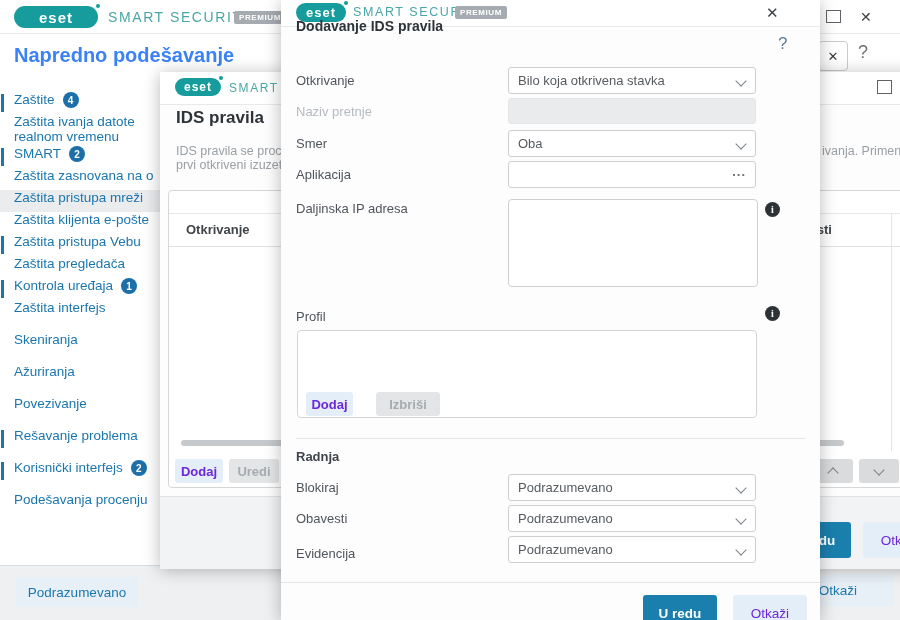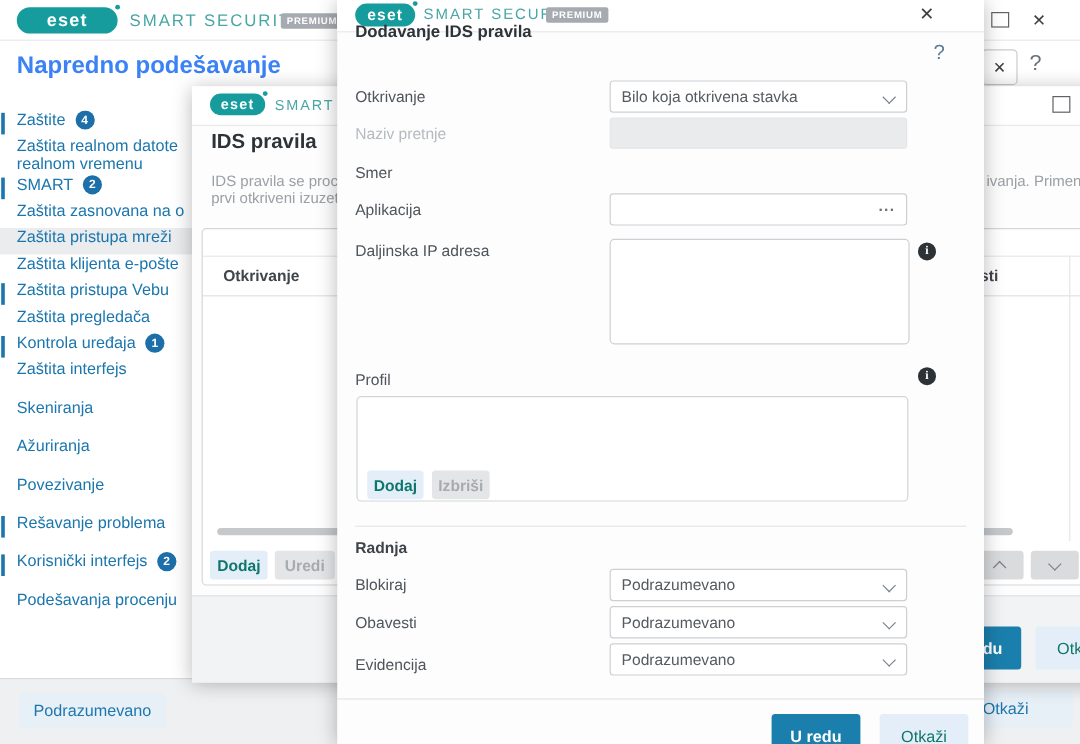--- a/index.html
+++ b/index.html
@@ -17,21 +17,21 @@
         border-radius:2px;padding:2px 5px;position:absolute}
   .x-icon{color:#3c4043;font-size:13px;line-height:1;cursor:pointer}
   .max-icon{border:1px solid #5f6368;background:transparent;cursor:pointer}
   .chev{position:absolute;right:10px;top:9px;width:7px;height:7px;
         border-right:1.6px solid #7b828a;border-bottom:1.6px solid #7b828a;transform:rotate(45deg)}
   .info-dot{width:15px;height:15px;border-radius:50%;background:#2d3237;color:#fff;
         font-size:10px;font-weight:bold;display:flex;align-items:center;justify-content:center;
         font-family:"Liberation Serif",serif;cursor:pointer}
   .btn{display:flex;align-items:center;justify-content:center;border-radius:3px;
        font-size:13.5px;cursor:pointer;box-sizing:border-box}
-  .btn.lite{background:#e4eef8;color:#0f766e;font-weight:bold}
+  .btn.lite{background:#e4eef8;color:#6d28d9;font-weight:bold}
   .btn.dis{background:#e4e5e7;color:#a6abb0;font-weight:bold}
   .btn.primary{background:#1b7fad;color:#fff;font-weight:bold}
   .btn.ghost{background:#e7eff7;color:#1d77ad}
 
   
   .mw-header{position:absolute;left:0;top:0;width:900px;height:33px;background:#fff;
              border-bottom:1px solid #e7e9ea}
   .mw-title{position:absolute;left:14px;top:44px;font-size:20px;font-weight:600;color:#3b82f6}
   .mw-clear{position:absolute;left:818px;top:41px;width:28px;height:28px;border:1px solid #c9cccf;
             border-radius:4px;background:#fff;display:flex;align-items:center;justify-content:center}
@@ -113,21 +113,21 @@
         <span class="lbl">
           <span>Zaštite</span>
         </span>
         <span class="badge">4</span>
 
       </div>
 
       <div class="side-item two">
 
         <span class="lbl">
-          <span>Zaštita realnom datote</span>
+          <span>Zaštita ivanja datote</span>
           <span>realnom vremenu</span>
         </span>
 
       </div>
 
       <div class="side-item">
         <span class="bar"></span>
         <span class="lbl">
           <span>SMART</span>
         </span>
@@ -301,36 +301,40 @@
     <span>Bilo koja otkrivena stavka</span>
     <i class="chev"></i>
   </div>
 
   <span class="fd-label off" style="top:104px">Naziv pretnje</span>
   <div class="inp off" style="top:98px;height:26px">
     <span></span>
   </div>
 
   <span class="fd-label" style="top:136px">Smer</span>
+  <div class="sel" style="top:130px">
+    <span>Oba</span>
+    <i class="chev"></i>
+  </div>
 
   <span class="fd-label" style="top:167px">Aplikacija</span>
   <div class="inp" style="top:161px">
     <span></span>
     <span class="browse">...</span>
   </div>
 
   <span class="fd-label" style="top:201px">Daljinska IP adresa</span>
   <div class="txtarea" style="top:199px;height:86px"></div>
   <div class="info-dot abs" style="left:484px;top:202px">i</div>
 
   <span class="fd-label" style="top:309px">Profil</span>
   <div class="info-dot abs" style="left:484px;top:306px">i</div>
   <div class="pbox">
     <div class="btn lite abs" style="left:8px;top:61px;width:47px;height:24px;font-size:13px">Dodaj</div>
-    <div class="btn dis abs" style="left:62px;top:61px;width:48px;height:24px;font-size:13px">Izbriši</div>
+    <div class="btn dis abs" style="left:78px;top:61px;width:64px;height:24px;font-size:13px">Izbriši</div>
   </div>
 
   <div class="hr" style="top:438px"></div>
 
   <span class="fd-label bold" style="top:449px">Radnja</span>
 
   <span class="fd-label" style="top:480px">Blokiraj</span>
   <div class="sel" style="top:474px">
     <span>Podrazumevano</span>
     <i class="chev"></i>

